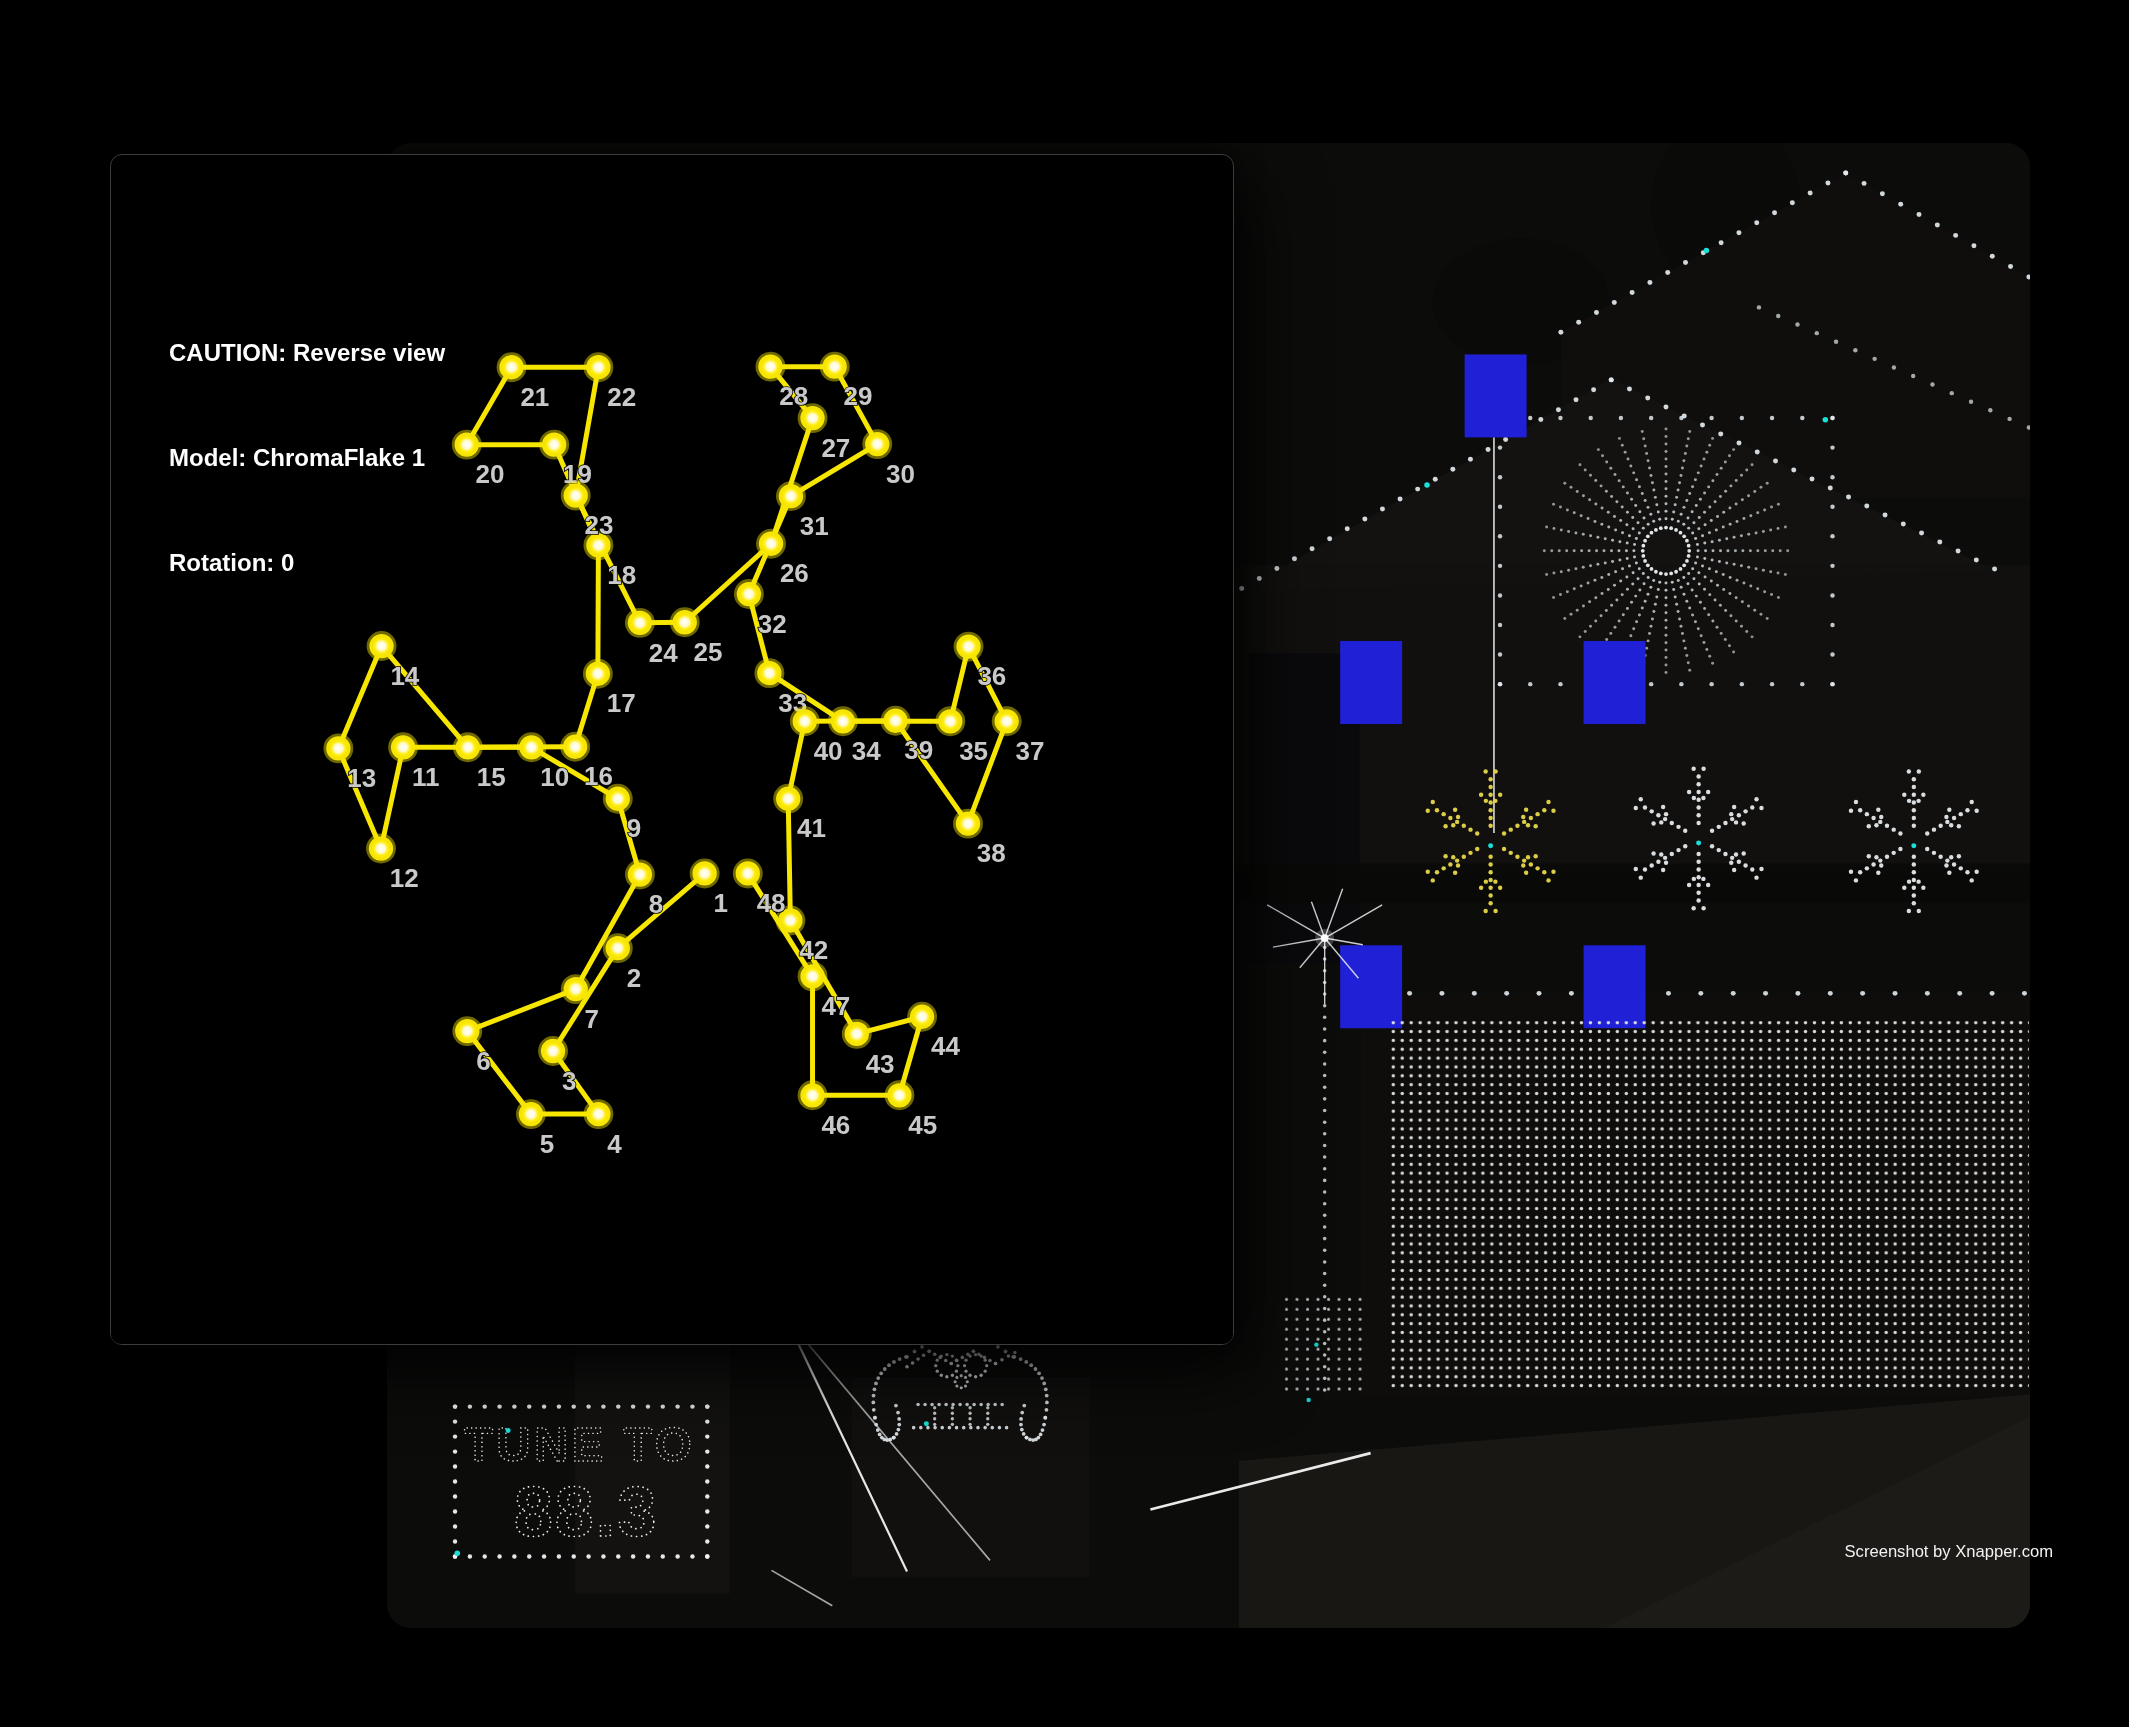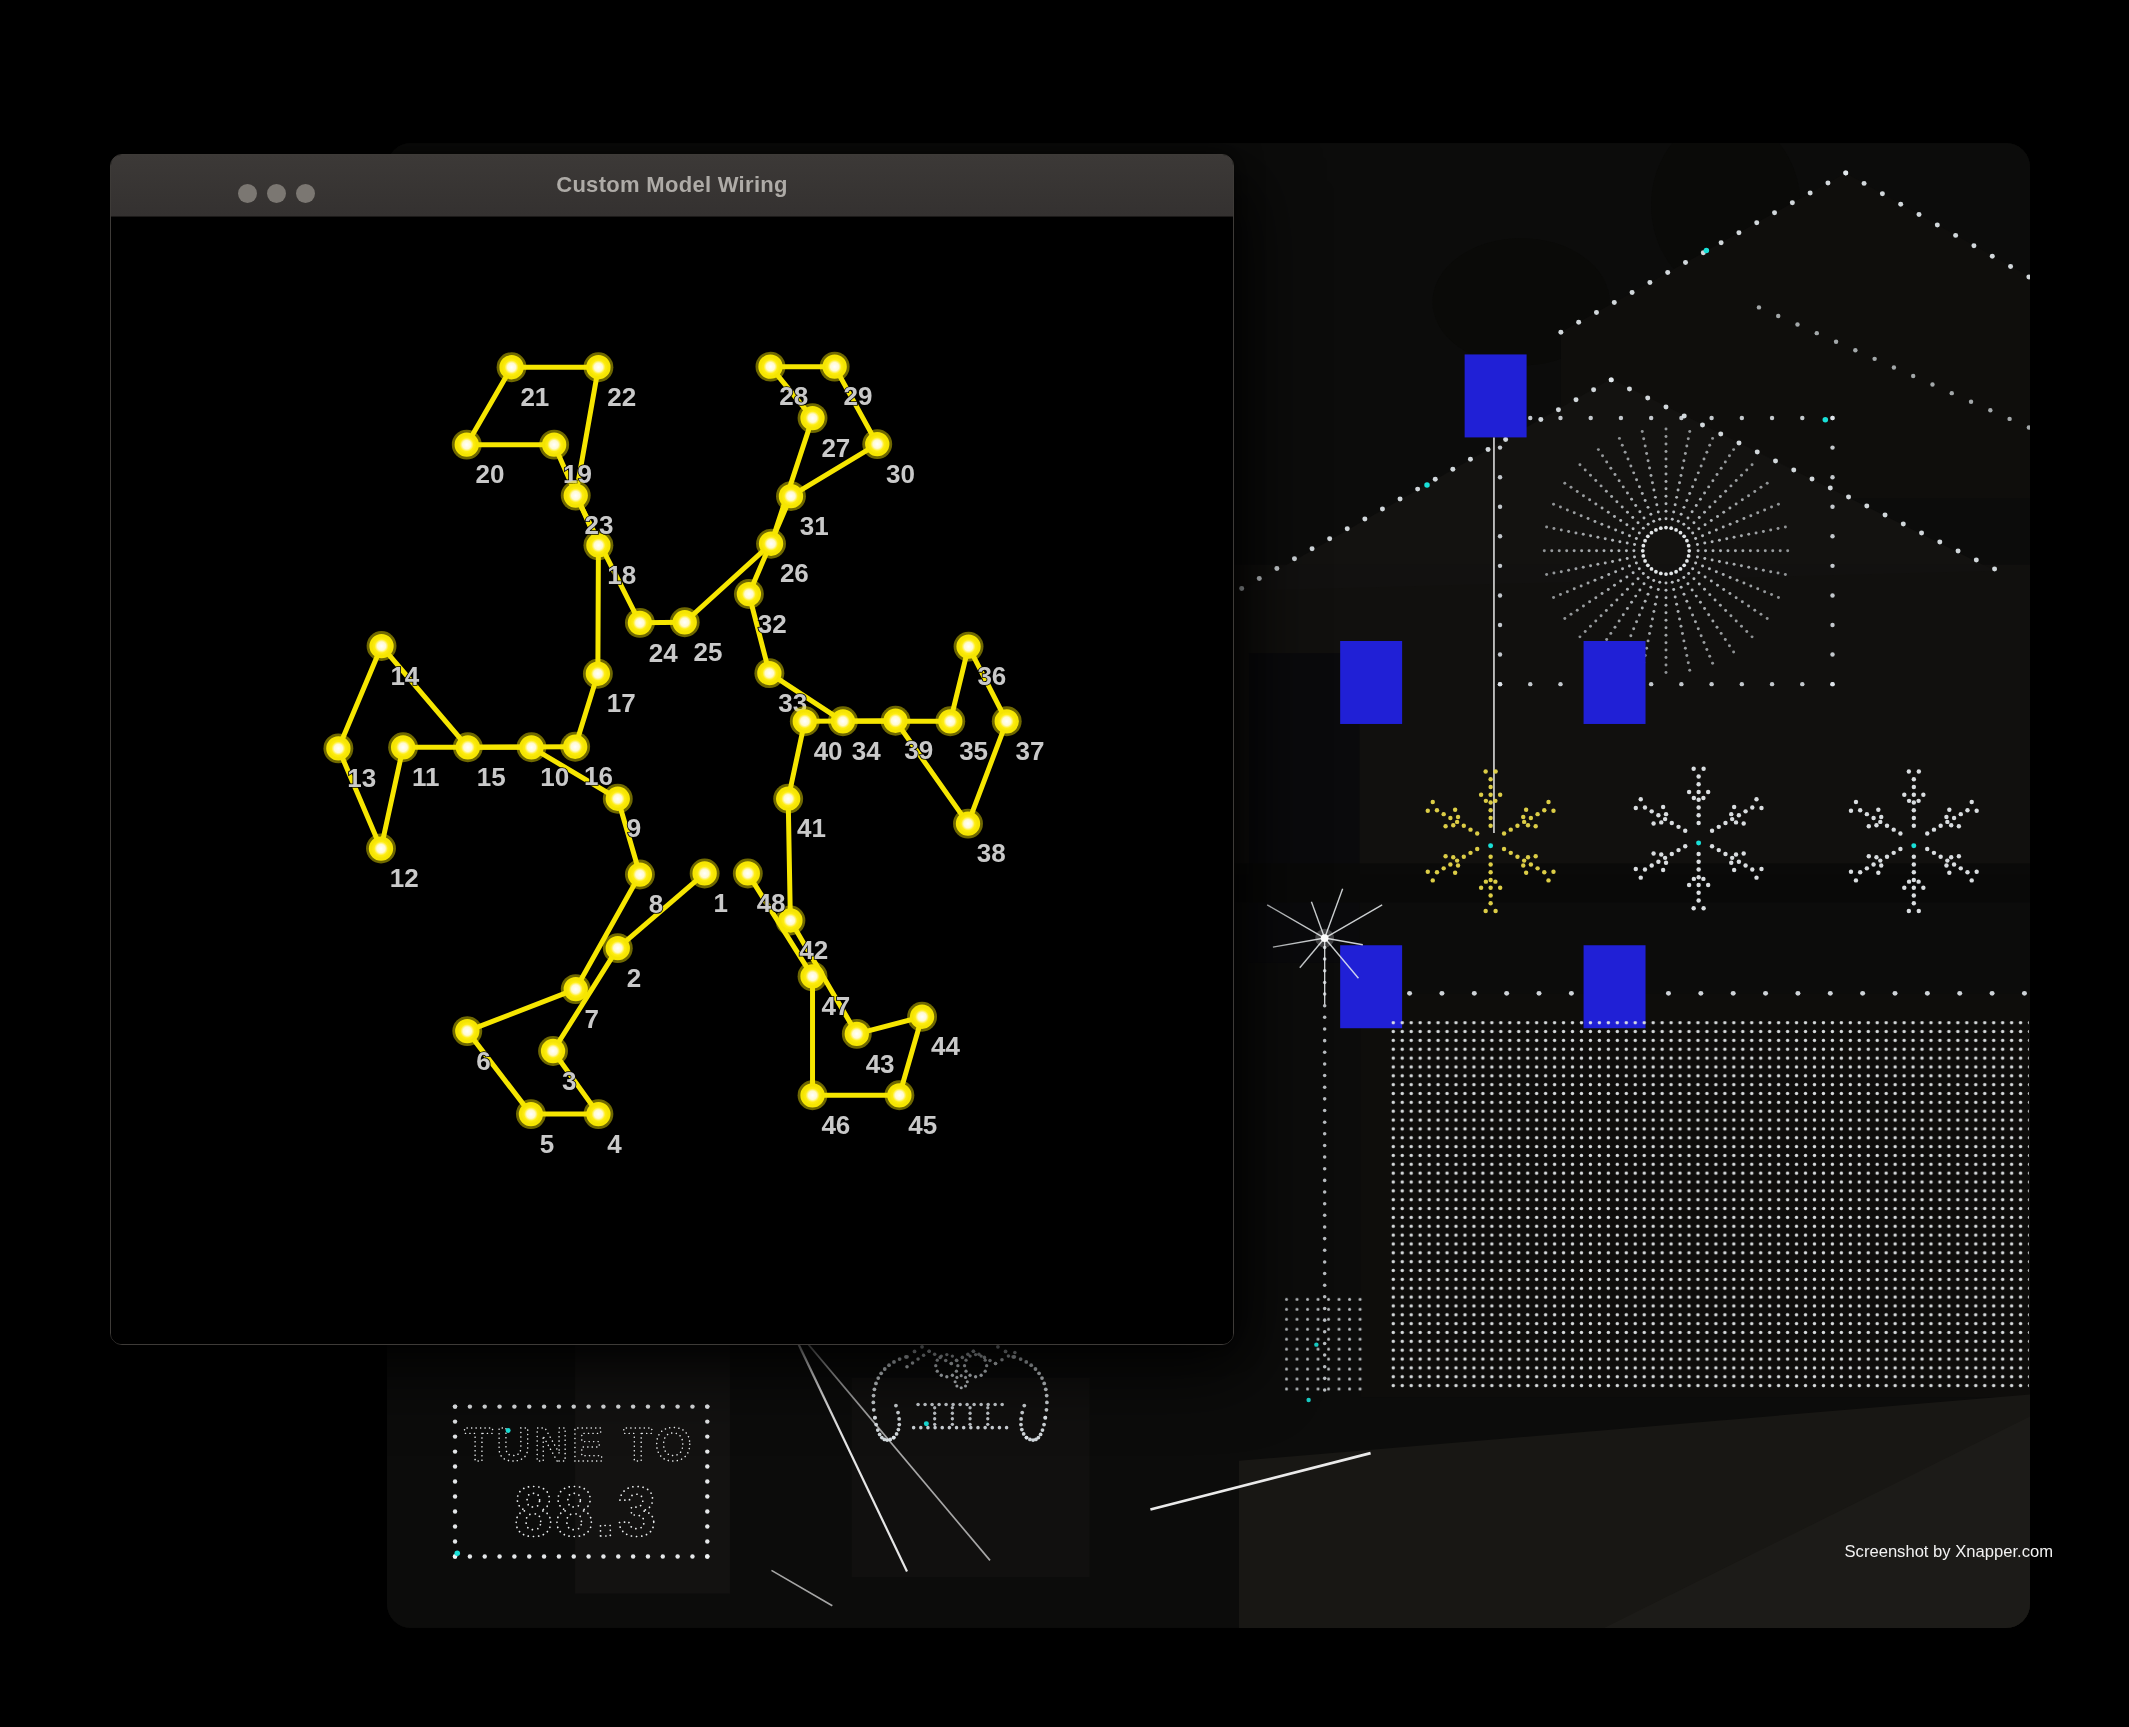--- a/index.html
+++ b/index.html
@@ -1220,27 +1220,26 @@
         <circle cx="1279" cy="2813" r="4" fill="#f0f3f5" opacity="0.95"></circle>
         <text x="1048" y="2640" text-anchor="middle" font-family="Liberation Sans, sans-serif" font-size="86" font-weight="bold" fill="none" stroke="#eef1f3" stroke-width="2.6" stroke-dasharray="0.1 8" stroke-linecap="round" letter-spacing="6">TUNE TO</text>
         <text x="1060" y="2775" text-anchor="middle" font-family="Liberation Sans, sans-serif" font-size="126" font-weight="bold" fill="none" stroke="#eef1f3" stroke-width="3" stroke-dasharray="0.1 9" stroke-linecap="round" letter-spacing="4">88.3</text>
         <circle cx="919" cy="2585" r="4.5" fill="#19e0d8" opacity="1"></circle>
         <circle cx="827" cy="2807" r="5" fill="#19e0d8" opacity="1"></circle>
       </g>
     </svg>
 </div>
 
 <div class="appwin">
-  <div class="titlebar">
-    <div class="tl b1"></div>
-    <div class="tl b2"></div>
-    <div class="tl b3"></div>
-    <div class="title">Custom Model Wiring</div>
-  </div>
   <div class="content">
+    <div class="info">
+      <div>CAUTION: Reverse view</div>
+      <div>Model: ChromaFlake 1</div>
+      <div>Rotation: 0</div>
+    </div>
     <svg id="wiring" width="1122" height="1127" viewBox="0 0 2028 2036">
         <defs>
           <radialGradient id="nodeGrad">
             <stop offset="0%" stop-color="#ffffff"></stop>
             <stop offset="38%" stop-color="#fffad0"></stop>
             <stop offset="62%" stop-color="#ffee10"></stop>
             <stop offset="100%" stop-color="#efde00"></stop>
           </radialGradient>
         </defs>
         <g>

